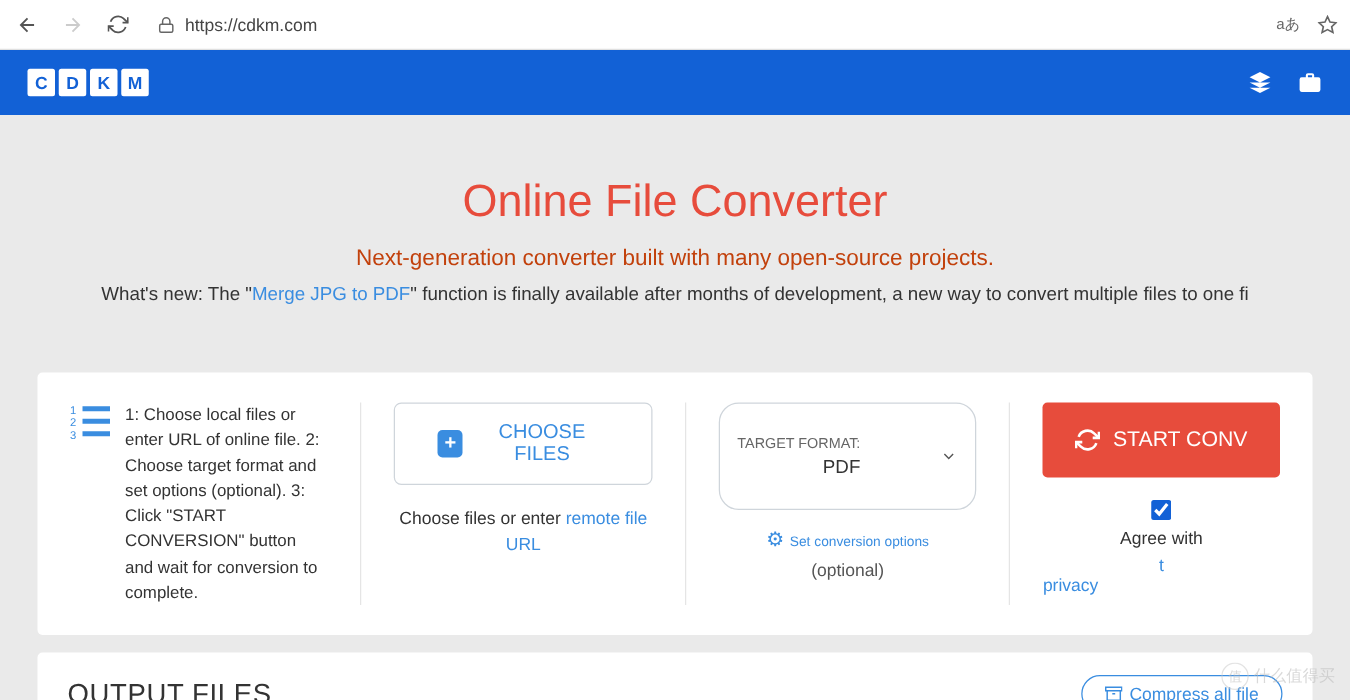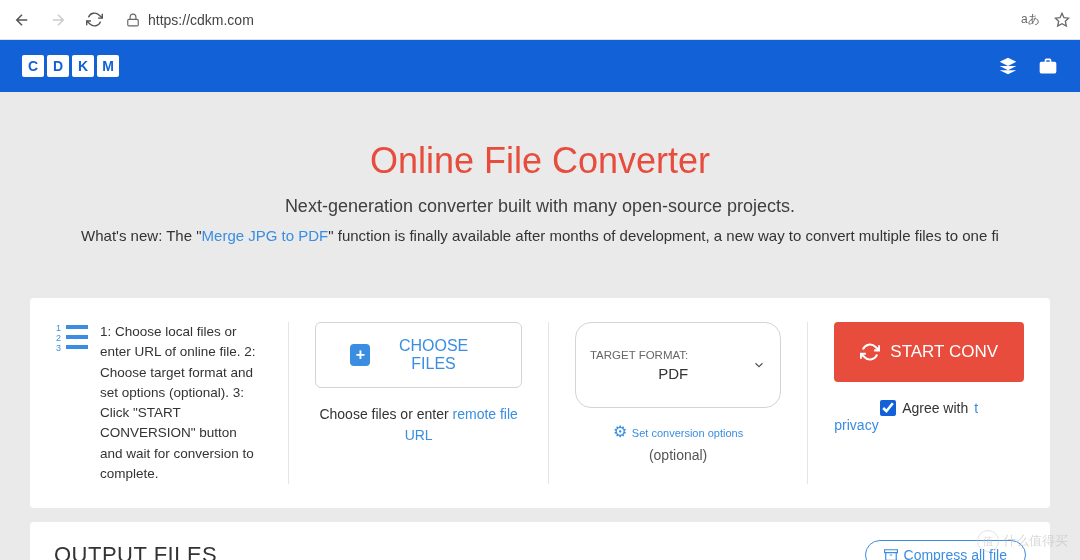--- a/index.html
+++ b/index.html
@@ -16,21 +16,21 @@
     
     
     .site-header { background: #1261d6; height: 52px; display: flex; align-items: center; justify-content: space-between; padding: 0 22px; }
     .logo { display: flex; gap: 3px; }
     .logo-box { width: 22px; height: 22px; background: #fff; color: #1261d6; display: flex; align-items: center; justify-content: center; font-weight: bold; font-size: 14px; border-radius: 2px; }
     .header-icons { display: flex; gap: 20px; color: #fff; }
     
     
     .hero { text-align: center; padding: 48px 20px 30px; }
     .hero h1 { color: #e74c3c; font-size: 36px; font-weight: 500; margin-bottom: 14px; }
-    .hero .tagline { color: #404040; font-size: 18px; margin-bottom: 10px; }
+    .hero .tagline { color: #c2410c; font-size: 18px; margin-bottom: 10px; }
     .hero .news { color: #333; font-size: 15px; }
     .hero .news .link { color: #3a8de0; }
     
     
     .card { background: #fff; margin: 24px 30px 0; border-radius: 4px; display: flex; padding: 24px 0; }
     .col { padding: 0 26px; border-right: 1px solid #e5e5e5; }
     .col:last-child { border-right: none; }
     .col1 { width: 280px; display: flex; gap: 10px; }
     .steps-icon { flex-shrink: 0; color: #3a8de0; }
     .steps-text { font-size: 13.5px; color: #333; line-height: 1.5; }
@@ -42,21 +42,21 @@
     .col3 { width: 280px; }
     .select-box { border: 1px solid #cfd5db; border-radius: 16px; padding: 0 14px; display: flex; align-items: center; justify-content: space-between; height: 86px; font-size: 15px; color: #333; cursor: pointer; }
     .select-box .label-inner { font-size: 11.5px; color: #666; }
     .select-box .chev { color: #555; }
     .options-link { text-align: center; margin-top: 14px; }
     .options-link a { color: #3a8de0; font-size: 11px; }
     .options-link .gear { color: #3a8de0; }
     .optional { text-align: center; color: #555; font-size: 14px; margin-top: 6px; }
     .col4 { flex: 1; text-align: center; }
     .start-btn { background: #e74c3c; color: #fff; border: none; padding: 20px 26px; font-size: 17px; border-radius: 4px; display: inline-flex; align-items: center; gap: 10px; cursor: pointer; white-space: nowrap; }
-    .agree { margin-top: 18px; font-size: 14px; color: #333; display: flex; align-items: center; gap: 6px; justify-content: center; }
+    .agree { margin-top: 18px; font-size: 14px; color: #333; display: flex; align-items: center; gap: 6px; justify-content: center; flex-direction: column; }
     .agree input { accent-color: #1261d6; width: 16px; height: 16px; }
     .agree .link { color: #3a8de0; }
     
     
     .output-card { background: #fff; margin: 14px 30px 0; border-radius: 4px; padding: 18px 24px; display: flex; align-items: center; justify-content: space-between; }
     .output-title { font-size: 22px; color: #333; font-weight: 400; letter-spacing: 0.5px; }
     .compress-btn { border: 1px solid #3a8de0; color: #3a8de0; background: #fff; border-radius: 20px; padding: 6px 18px; font-size: 14px; display: inline-flex; align-items: center; gap: 6px; cursor: pointer; }
     
     .watermark { position: fixed; bottom: 8px; right: 12px; color: #bbb; font-size: 13px; opacity: 0.55; display:flex; align-items:center; gap:4px;}
     .watermark .circ { width: 22px; height: 22px; border: 1px solid #ccc; border-radius: 50%; display: inline-flex; align-items: center; justify-content: center; font-size: 11px; }

